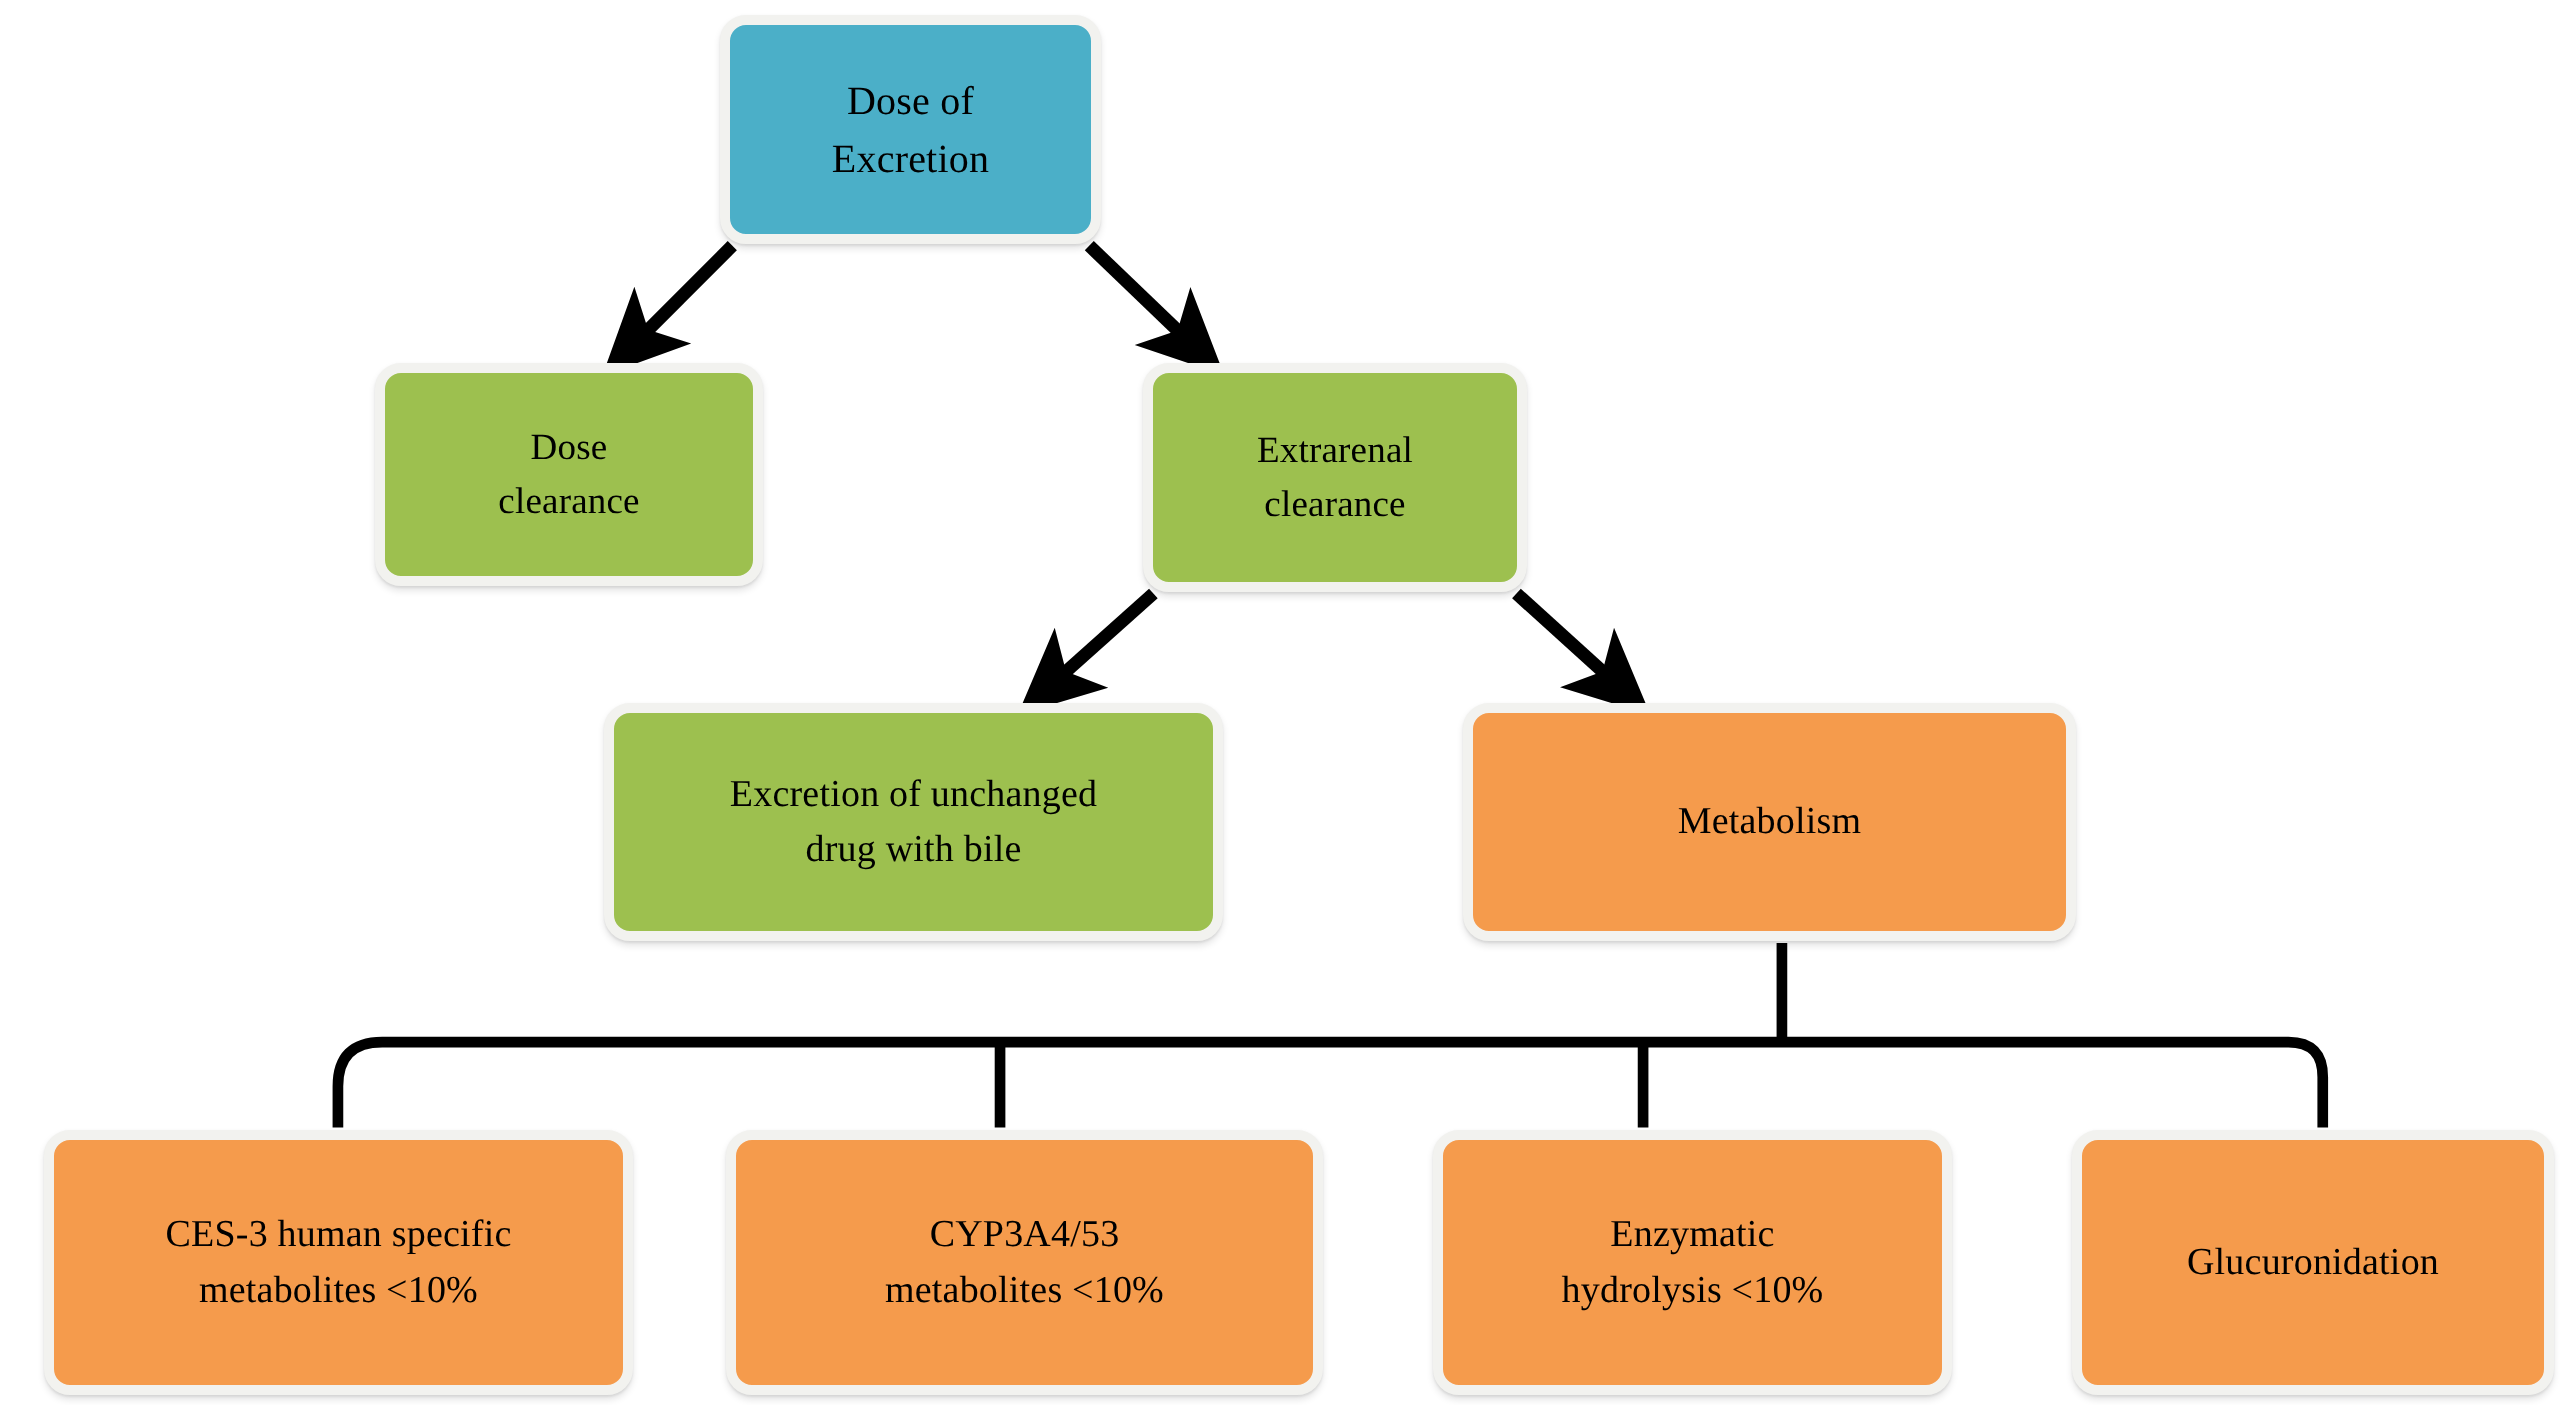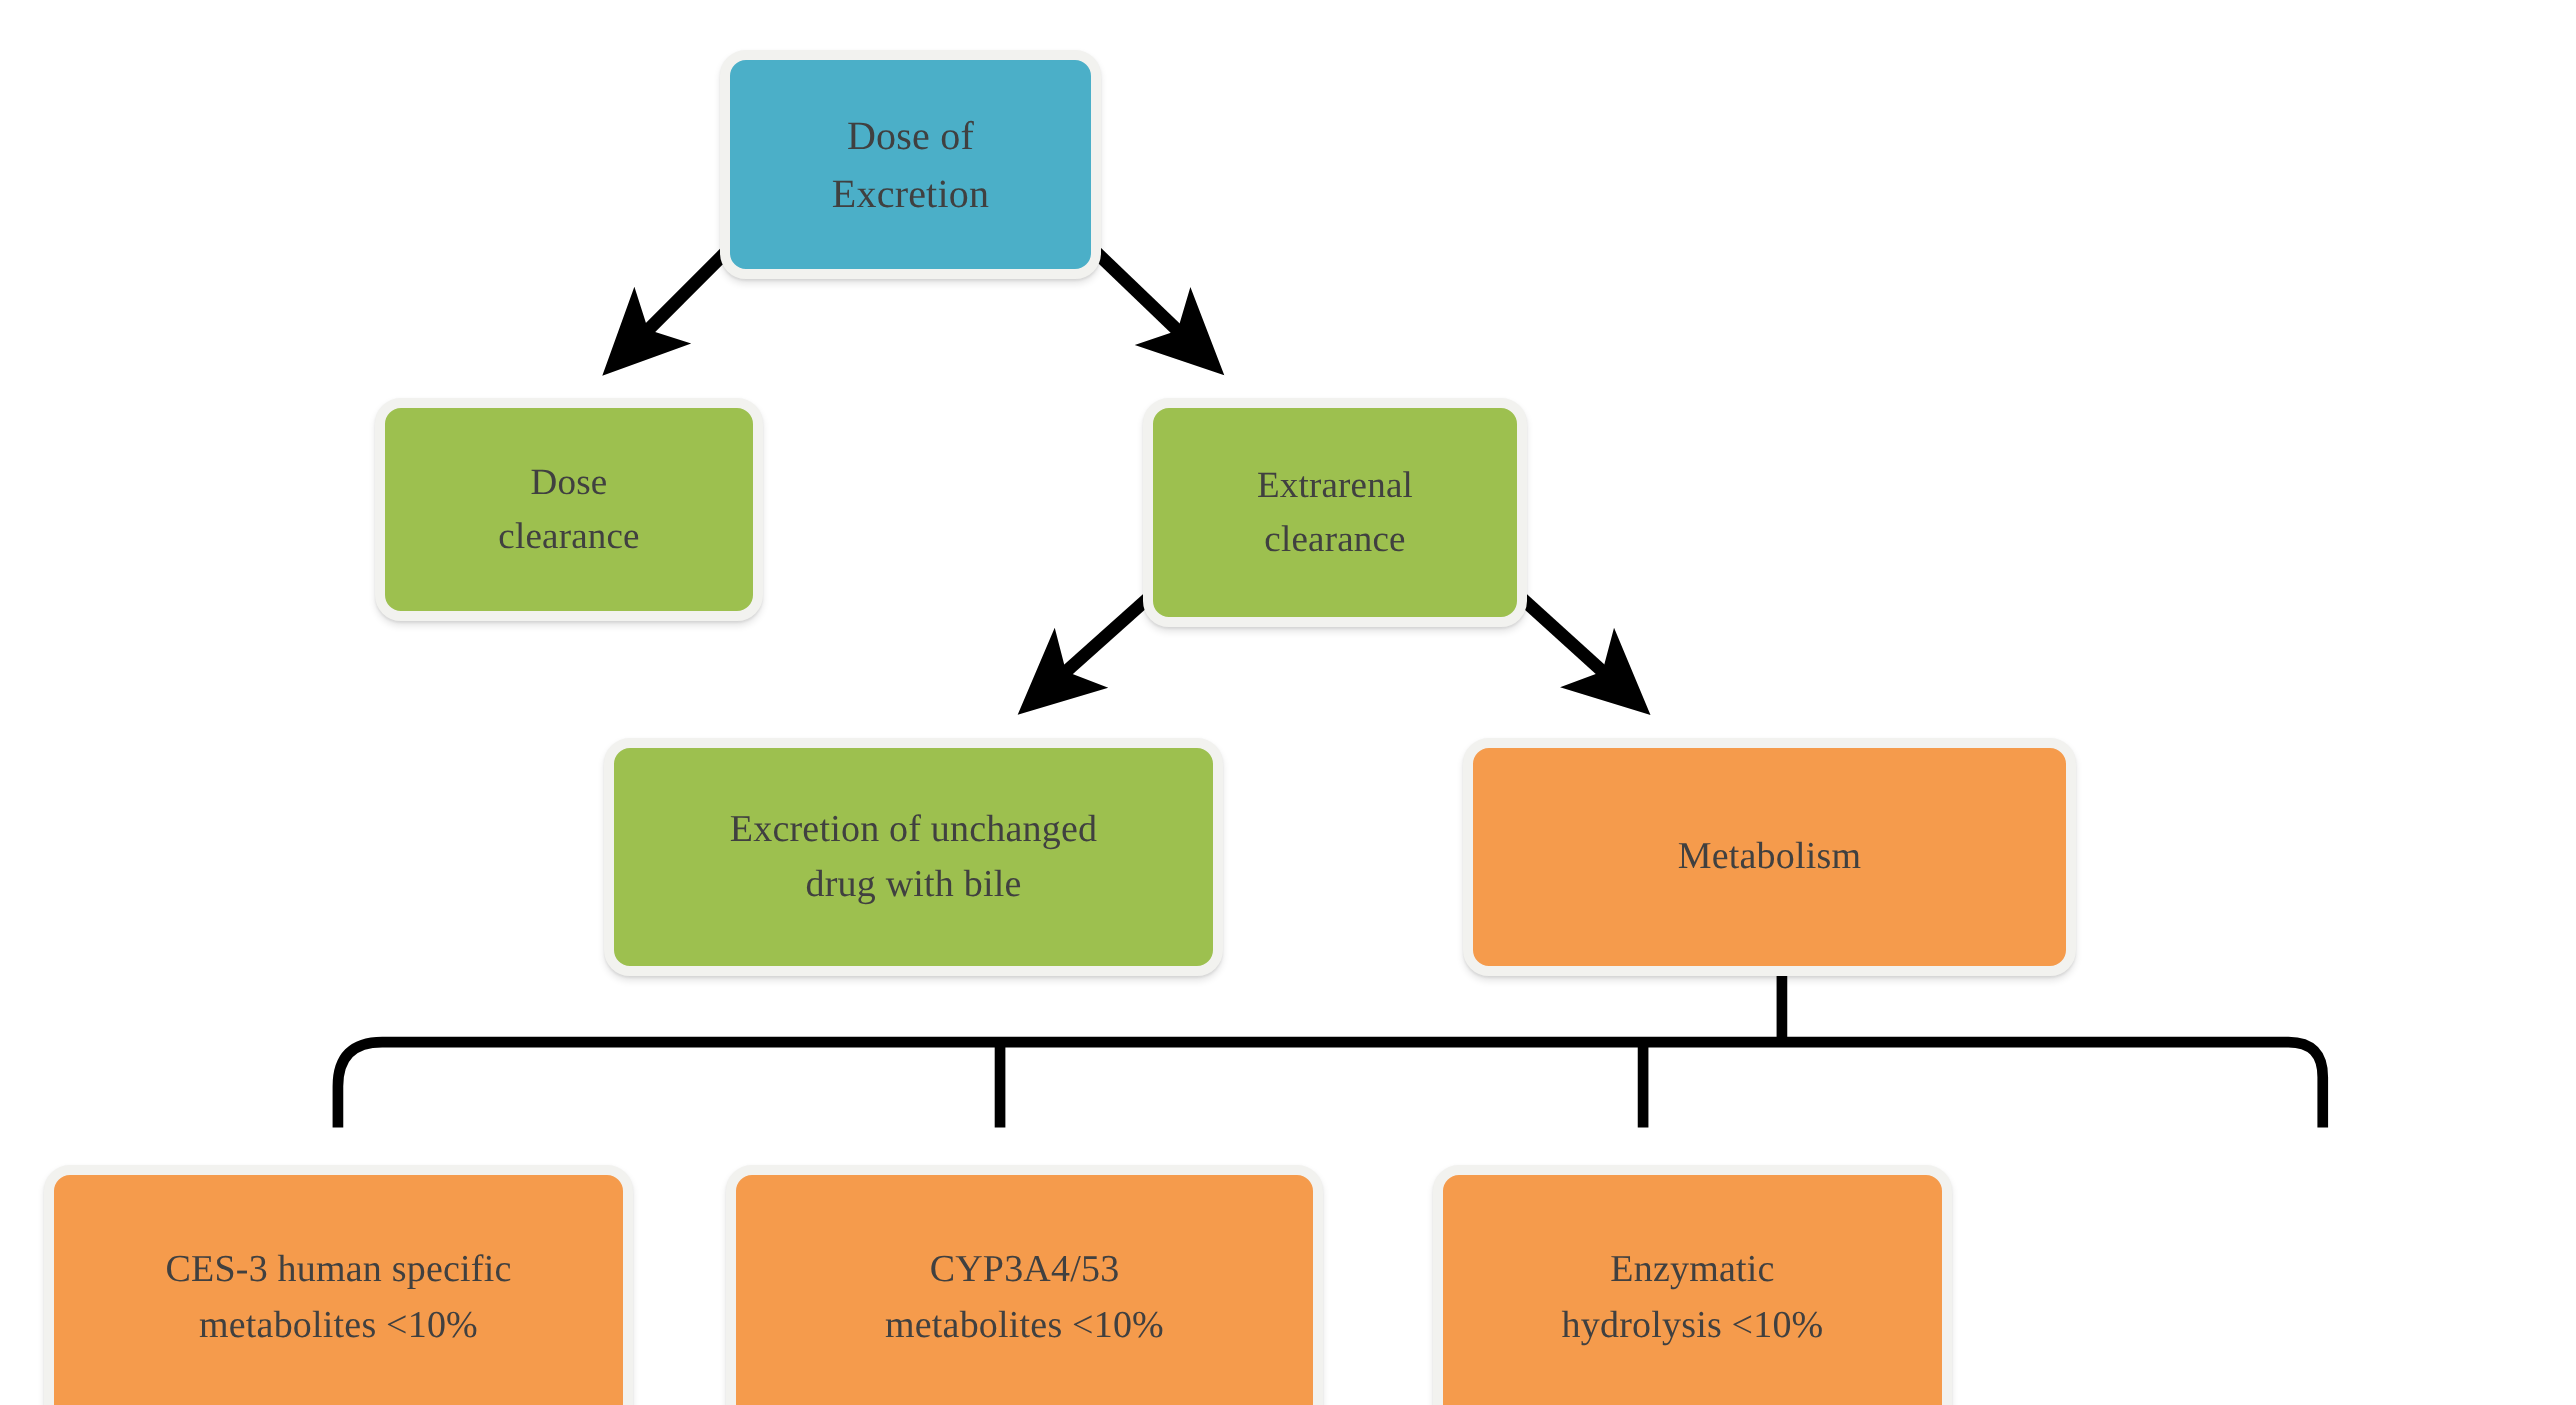--- a/index.html
+++ b/index.html
@@ -29,28 +29,27 @@
   }
   .node {
     position: absolute;
     z-index: 2;
     box-sizing: border-box;
     display: flex;
     align-items: center;
     justify-content: center;
     text-align: center;
     border-radius: 26px;
-    color: #404040;
+    color: #000000;
     
     border: 10px solid #f2f2ef;
     box-shadow:
       0 4.6px 7.6px rgba(0,0,0,0.10),
       0 1.5px 2.3px rgba(0,0,0,0.08);
     background-clip: padding-box;
-    margin-top: 35px;
   }
   .node .label {
     display: block;
     width: 100%;
     padding: 0 10.7px;
     box-sizing: border-box;
     line-height: 1.45;
     letter-spacing: 0.2px;
     font-weight: 400;
     text-rendering: geometricPrecision;
@@ -140,15 +139,18 @@
   </div>
 
   <div class="node orange" id="node-cyp">
     <span class="label"><span>CYP3A4/53</span><br><span>metabolites &lt;10%</span></span>
   </div>
 
   <div class="node orange" id="node-enzymatic">
     <span class="label"><span>Enzymatic</span><br><span>hydrolysis &lt;10%</span></span>
   </div>
 
+  <div class="node orange" id="node-glucuron">
+    <span class="label">Glucuronidation</span>
+  </div>
 
 </div>
 
 
 </body></html>

